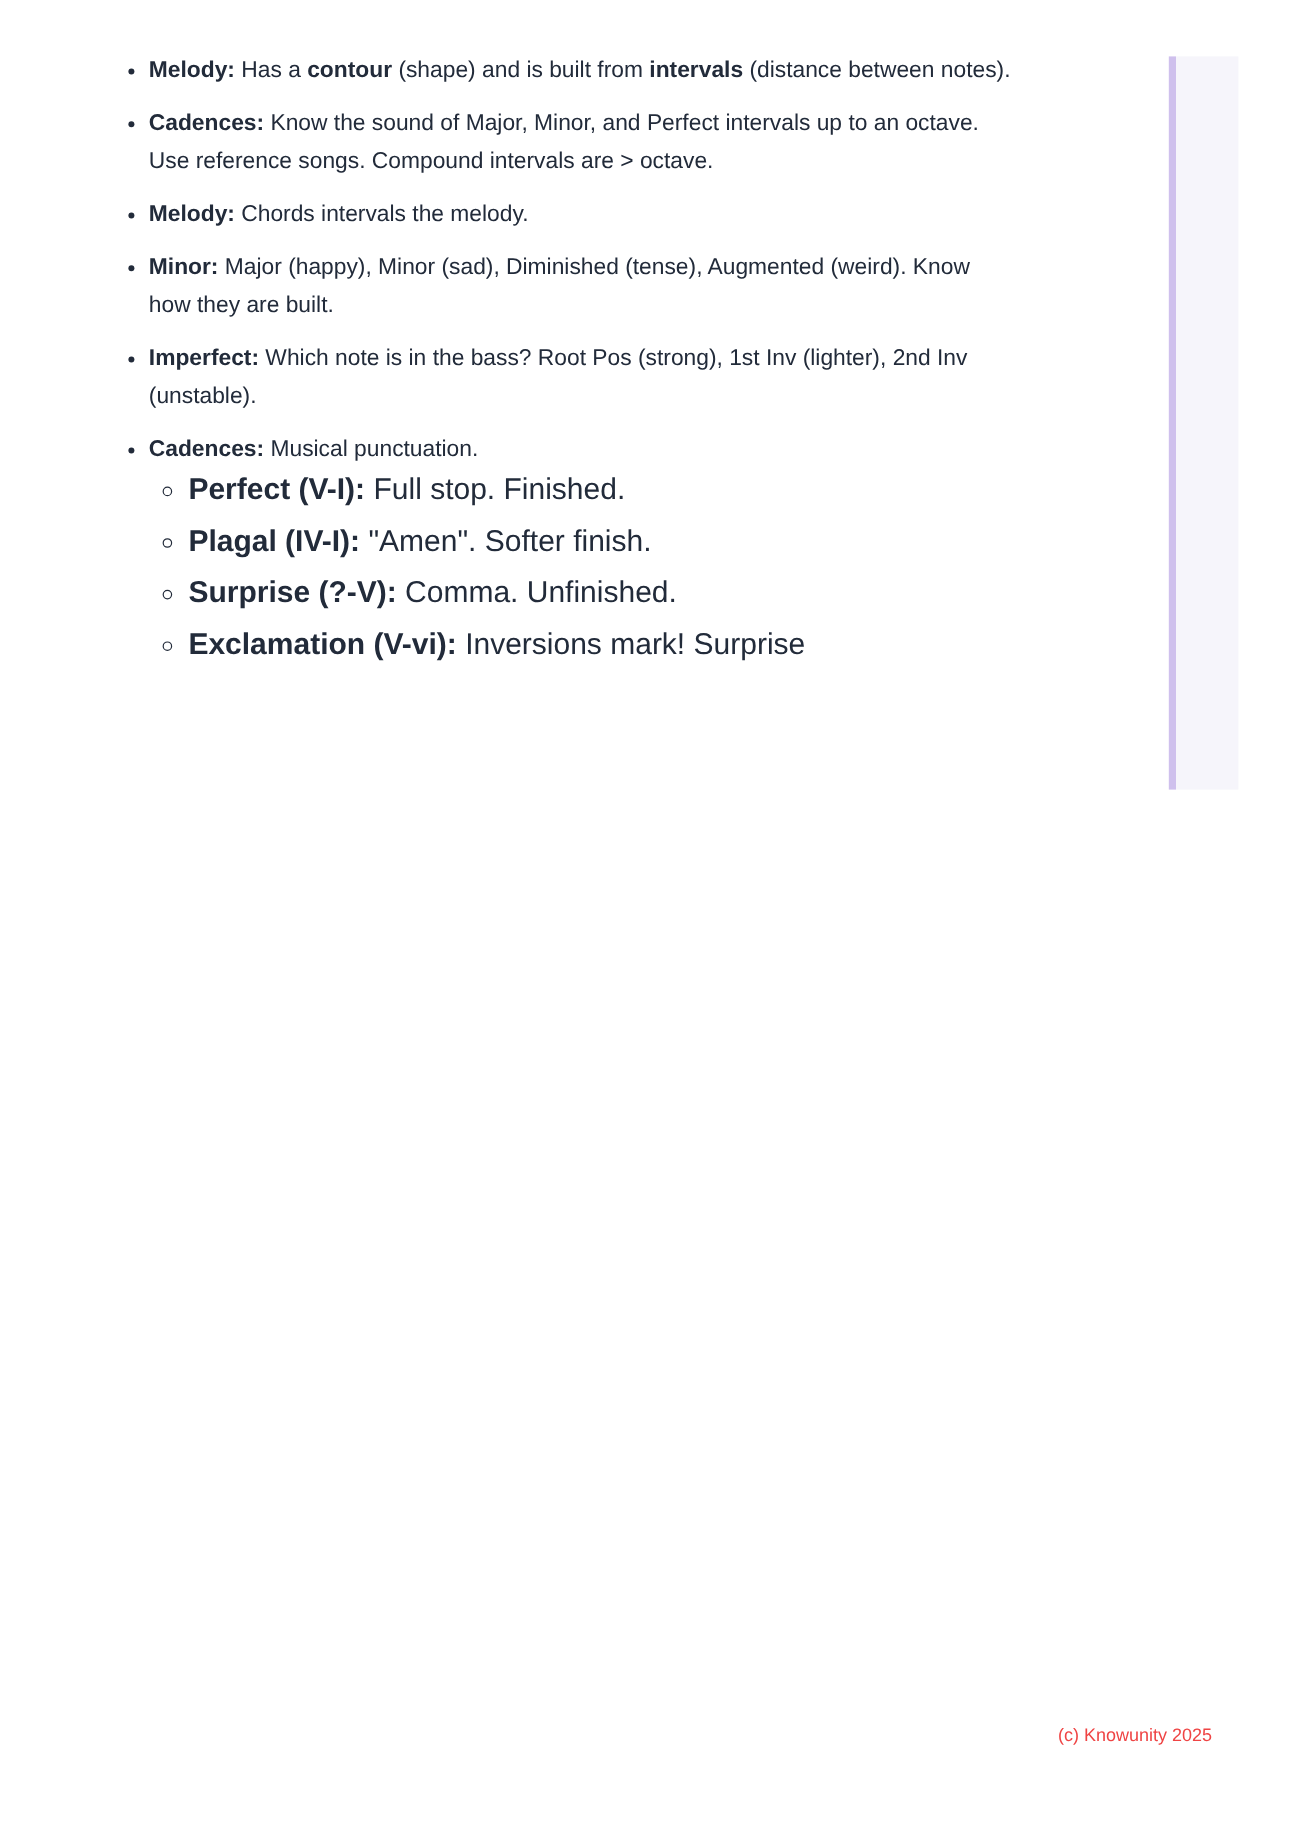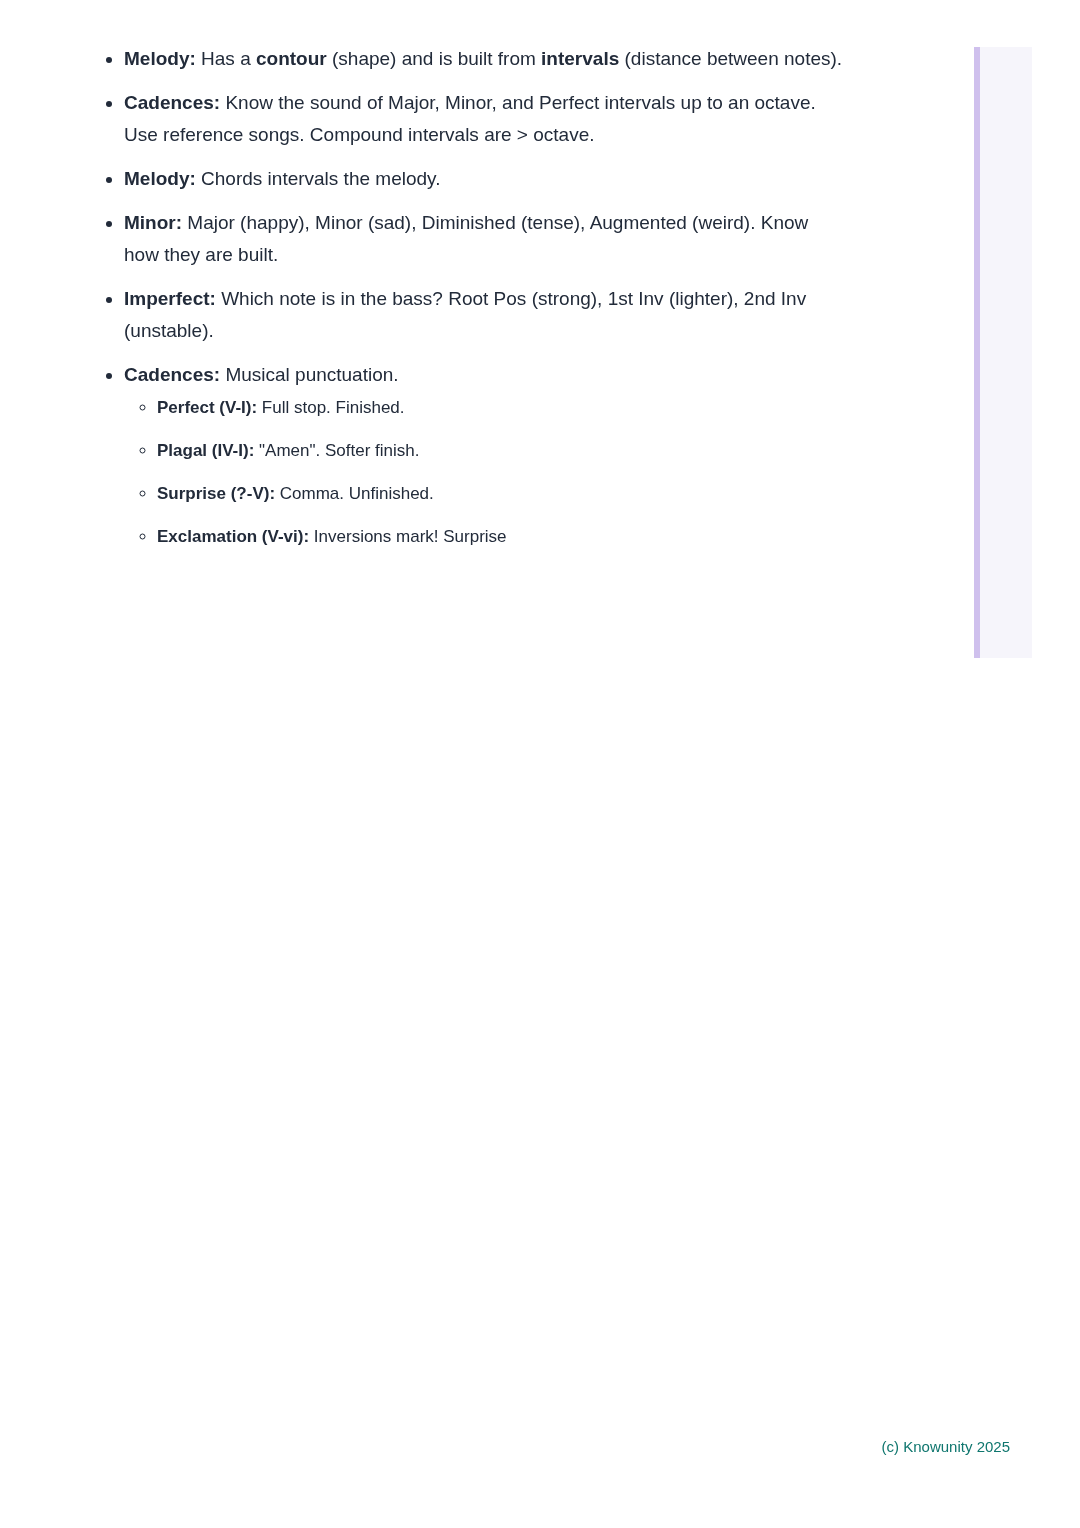--- a/index.html
+++ b/index.html
@@ -28,21 +28,21 @@
     font-size: 19px;
     line-height: 32px;
     margin-bottom: 12px;
   }
   ul.sub {
     list-style: circle outside;
     margin: 1px 0 0 0;
     padding-left: 33px;
   }
   ul.sub > li {
-    font-size: 17px;
+    font-size: 25px;
     line-height: 32px;
     margin-bottom: 11px;
   }
   span.b { font-weight: 700; }
   span.r { font-weight: 400; }
   .scrollbar {
     position: absolute;
     top: 47px;
     left: 974px;
     width: 58px;
@@ -87,13 +87,13 @@
           <li><span class="b">Exclamation (V-vi):</span><span class="r"> Inversions mark! Surprise</span></li>
         </ul></li>
     </ul>
 </div>
 
 <div class="scrollbar">
   <div class="scrollbar-thumb" style="background: rgb(207, 192, 237);"></div>
   <div class="scrollbar-track" style="background: rgb(246, 245, 251);"></div>
 </div>
 
-<div class="footer" style="color: #0f766e; text-align: center;">(c) Knowunity 2025</div>
+<div class="footer" style="color: #ef4444; text-align: center;">(c) Knowunity 2025</div>
 
 </body></html>

